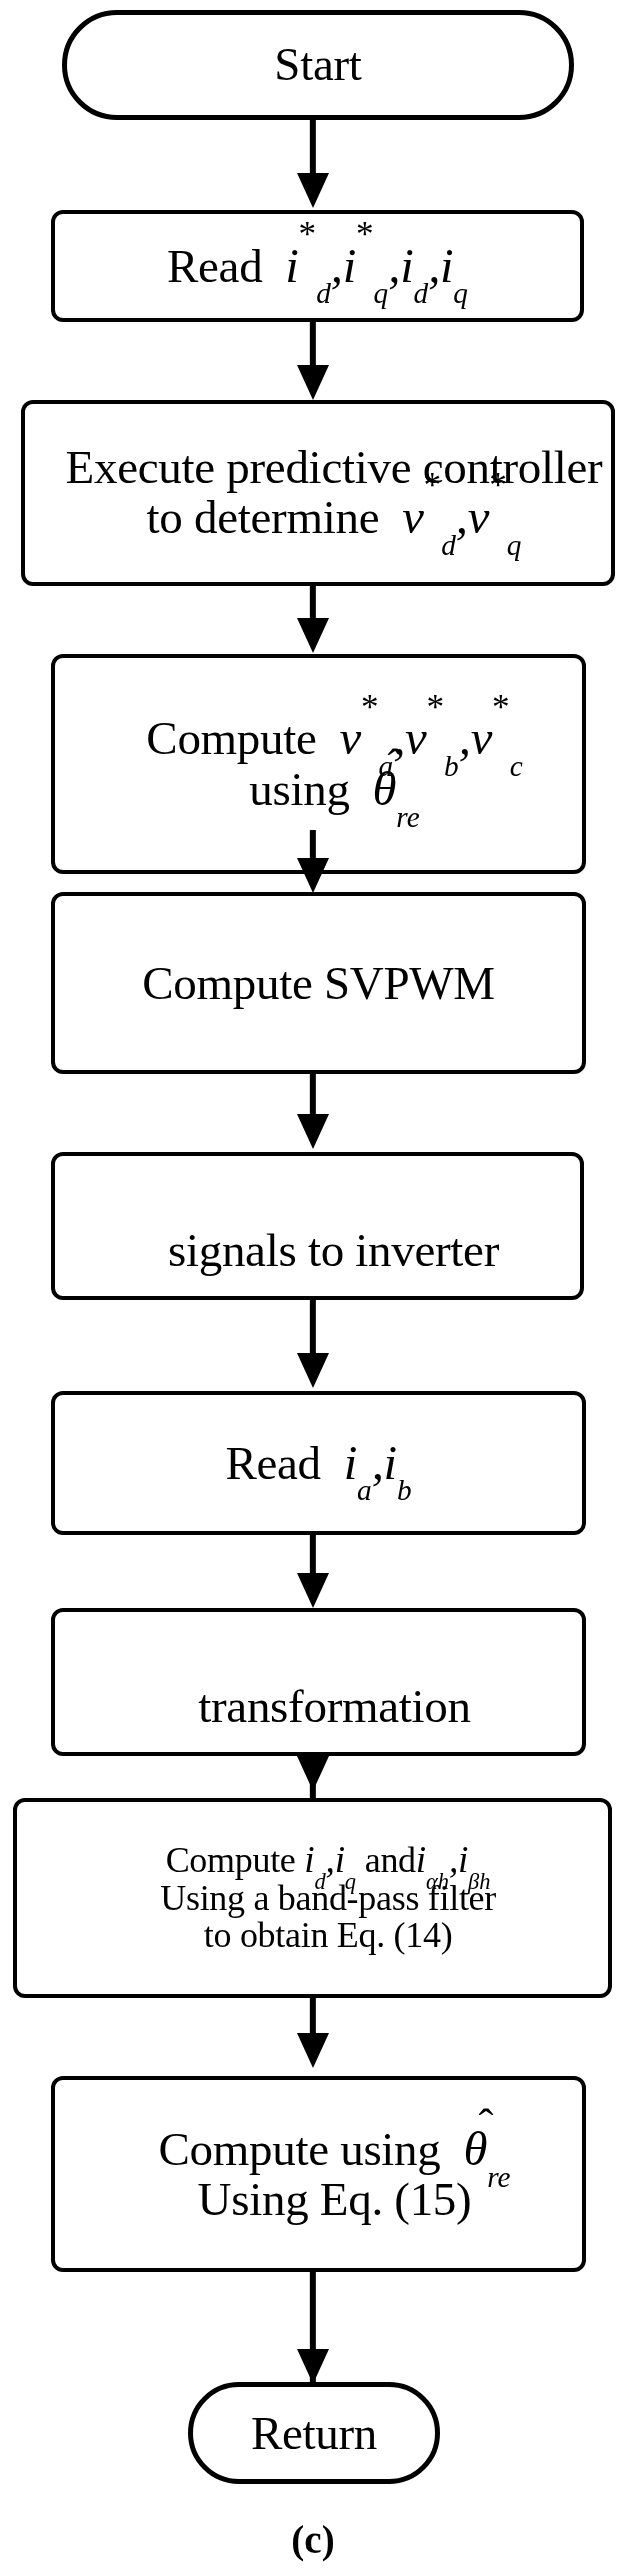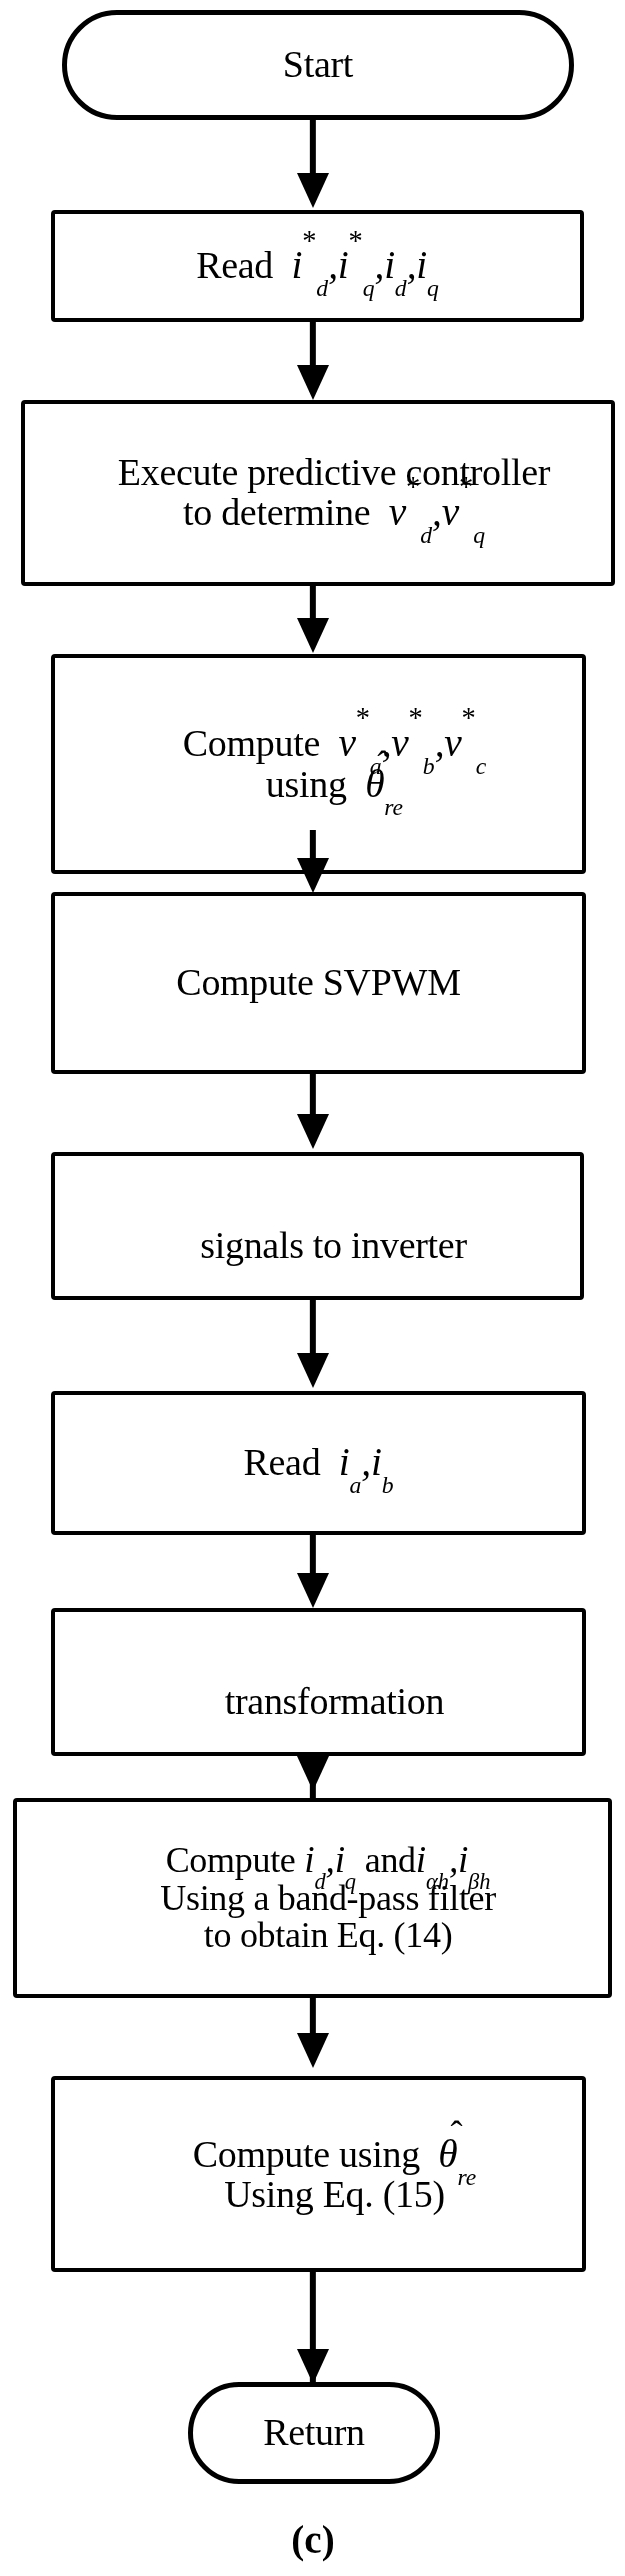--- a/index.html
+++ b/index.html
@@ -31,26 +31,26 @@
     align-items: center;
     justify-content: center;
     text-align: center;
   }
   .node.terminal {
     border-width: 5.6px;
     border-radius: 56px;
   }
   .node.process {
     border-width: 4.9px;
-    border-radius: 4px;
+    border-radius: 12px;
   }
   .label {
     display: block;
     line-height: 1.04;
-    font-size: 38px;
+    font-size: 47px;
     letter-spacing: -0.3px;
     white-space: nowrap;
     padding: 0 4.2px;
   }
   .label.two-line { white-space: normal; margin-left: 32px; }
 
   
   .mi {
     font-family: "Liberation Serif", "DejaVu Serif", serif;
     font-style: italic;

